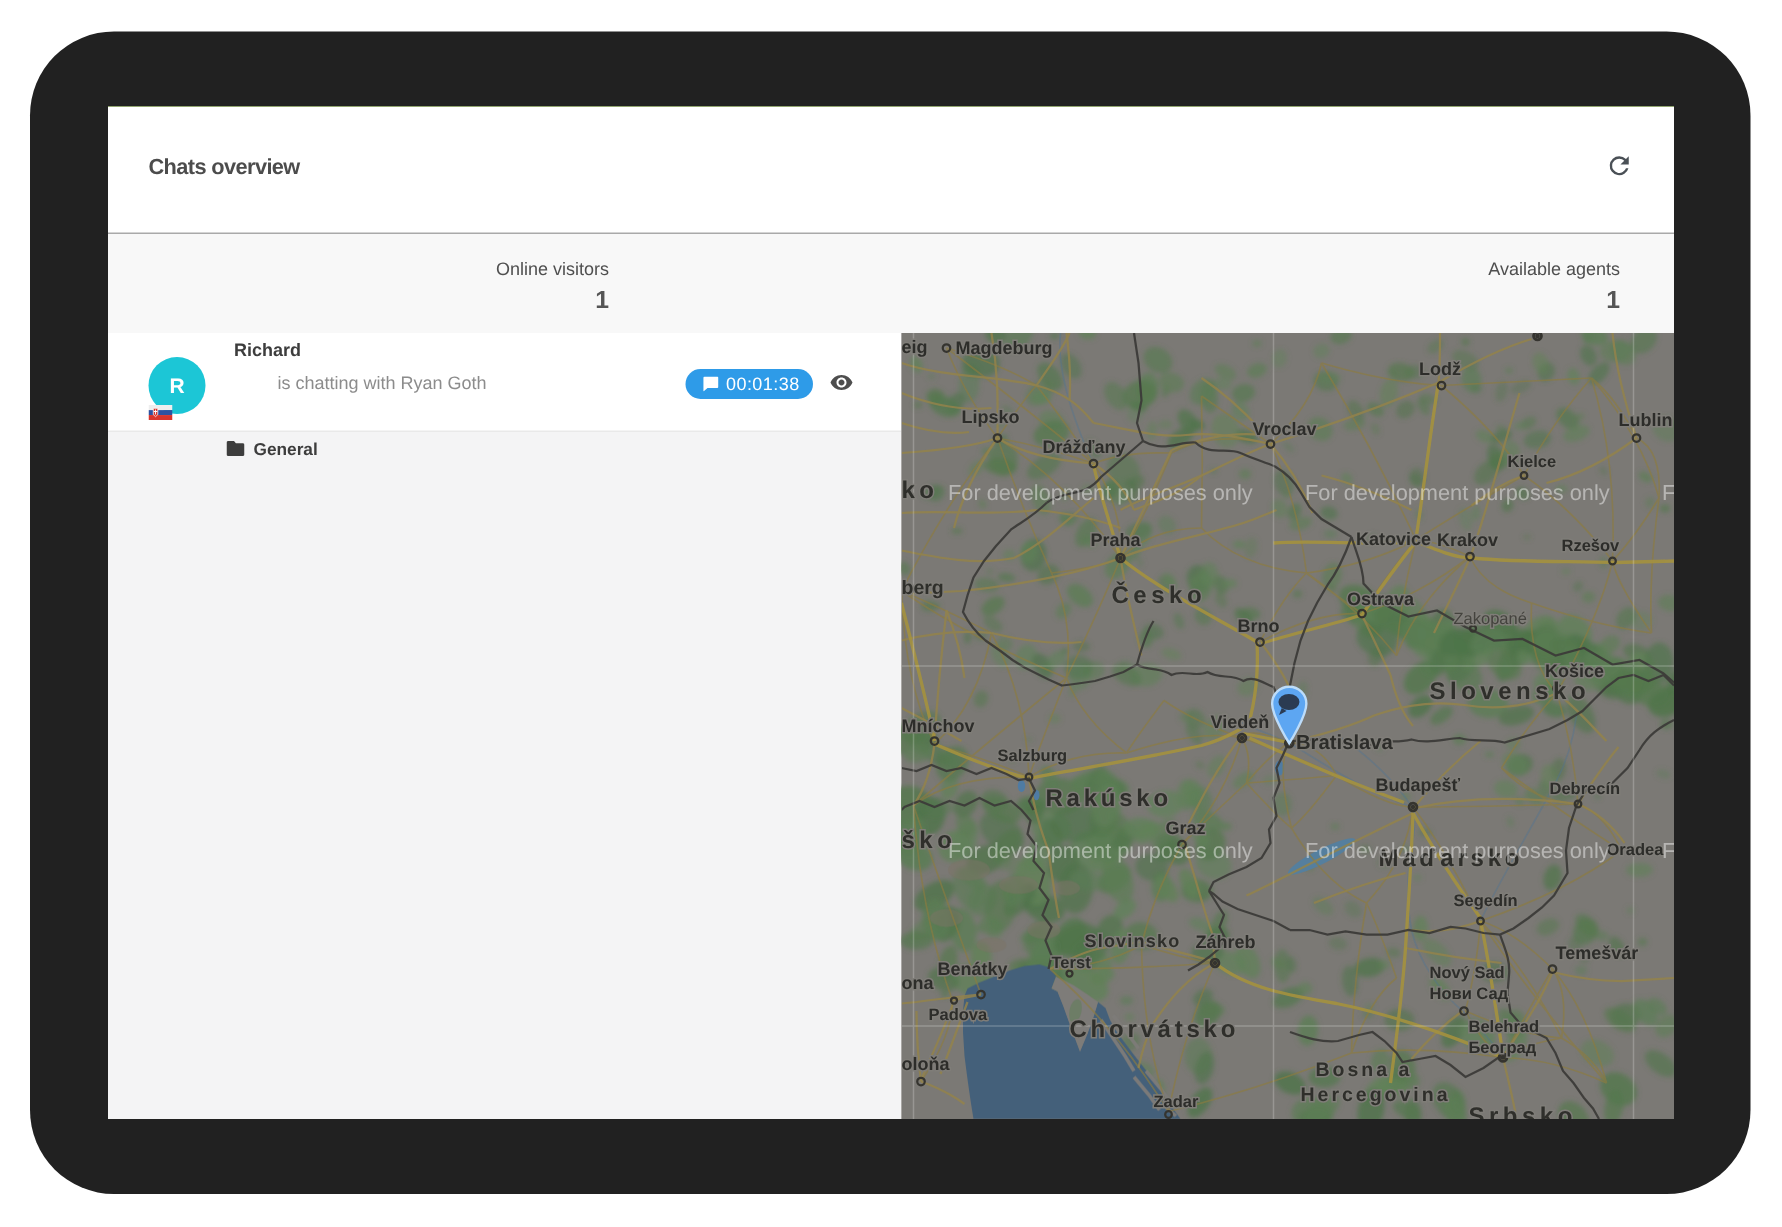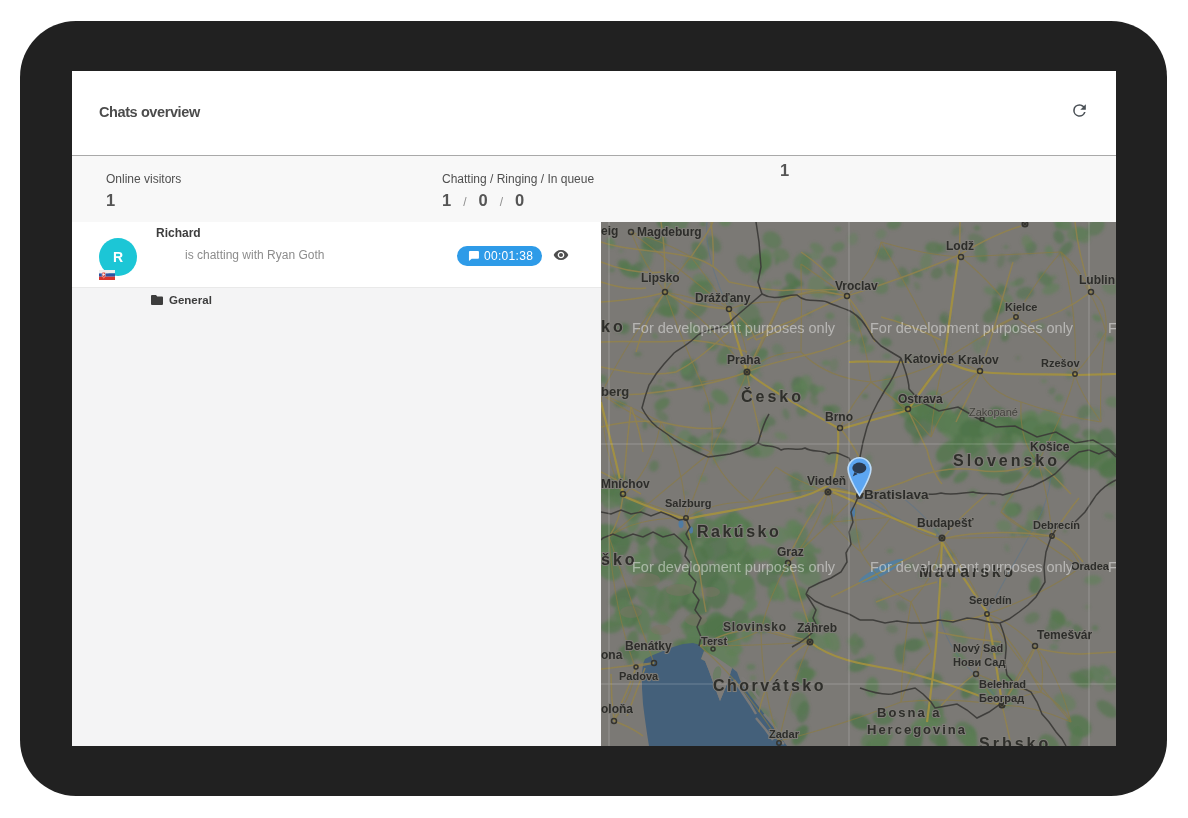--- a/index.html
+++ b/index.html
@@ -3,21 +3,21 @@
 <meta charset="utf-8">
 <style>
   html,body{margin:0;padding:0;background:#ffffff;font-family:"Liberation Sans",sans-serif;}
   .stage{position:relative;width:1188px;height:818px;overflow:hidden;}
   .frame{position:absolute;left:20px;top:21px;width:1147px;height:775px;background:#212121;border-radius:56px;}
   .app{position:absolute;left:72px;top:71px;width:1044px;height:675px;background:#bef264;overflow:hidden;}
   .header{position:absolute;left:0;top:0;width:100%;height:85px;background:#fff;border-bottom:1px solid #a9a9a9;box-shadow:0 1px 2px rgba(0,0,0,0.14);box-sizing:border-box;}
   .title{position:absolute;left:27px;top:33px;font-size:14.5px;font-weight:bold;color:#4c4c4c;letter-spacing:-0.4px;}
   .refresh{position:absolute;left:998px;top:30px;width:19px;height:19px;}
   .stats{position:absolute;left:0;top:85px;width:100%;height:66px;background:#f8f8f8;}
-  .stat{position:absolute;top:0;text-align:left;}
+  .stat{position:absolute;top:0;text-align:right;}
   .stat .lbl{font-size:12px;color:#4f4f4f;line-height:14px;margin-top:16px;}
   .stat .num{font-size:16.5px;font-weight:bold;color:#555;margin-top:5px;}
   .num .sl{font-weight:normal;color:#8f8f8f;font-size:12px;padding:0 12px;}
   .main{position:absolute;left:0;top:151px;width:100%;height:524px;background:#f4f4f5;}
   .chatrow{position:absolute;left:0;top:0;width:529px;height:66px;background:#fff;border-bottom:1px solid #e9e9e9;box-sizing:border-box;}
   .avatar{position:absolute;left:27px;top:16px;width:38px;height:38px;border-radius:50%;background:#1cc6d6;color:#fff;font-size:14px;font-weight:bold;text-align:center;line-height:38px;}
   .flag{position:absolute;left:27px;top:48px;width:16px;height:10px;}
   .name{position:absolute;left:84px;top:4px;font-size:12px;font-weight:bold;color:#3d3d3d;}
   .sub{position:absolute;left:93px;top:26px;font-size:12px;color:#8c8c8c;margin-left:20px;}
   .grp{position:absolute;left:79px;top:44px;font-size:11.5px;font-weight:bold;color:#3d3d3d;margin-top:28px;}
@@ -35,25 +35,22 @@
       <svg class="refresh" viewBox="0 0 24 24">
           <path fill="#4a5056" d="M17.65 6.35A7.96 7.96 0 0 0 12 4a8 8 0 1 0 7.73 10h-2.08A6 6 0 1 1 12 6c1.66 0 3.14.69 4.22 1.78L13 11h7V4l-2.35 2.35z"></path>
         </svg>
     </div>
     <div class="title">Chats overview</div>
     <div class="stats">
       <div class="stat" style="left:34px;width:300px;">
           <div class="lbl">Online visitors</div>
           <div class="num">1</div>
         </div>
-      <div class="stat" style="left:370px;width:300px;">
-          <div class="lbl">Chatting / Ringing / In queue</div>
-          <div class="num">1<span class="sl">/</span>0<span class="sl">/</span>0</div>
-        </div>
       <div class="stat" style="left:708px;width:300px;">
+          <div class="lbl">Available agents</div>
           <div class="num">1</div>
         </div>
     </div>
     <div class="main">
       <div class="chatrow">
         <div class="avatar">R</div>
         <svg class="flag" viewBox="0 0 16 10">
           <rect width="16" height="3.4" fill="#eee"></rect>
             <rect y="3.4" width="16" height="3.3" fill="#2e52a0"></rect>
             <rect y="6.7" width="16" height="3.3" fill="#d7342c"></rect>

